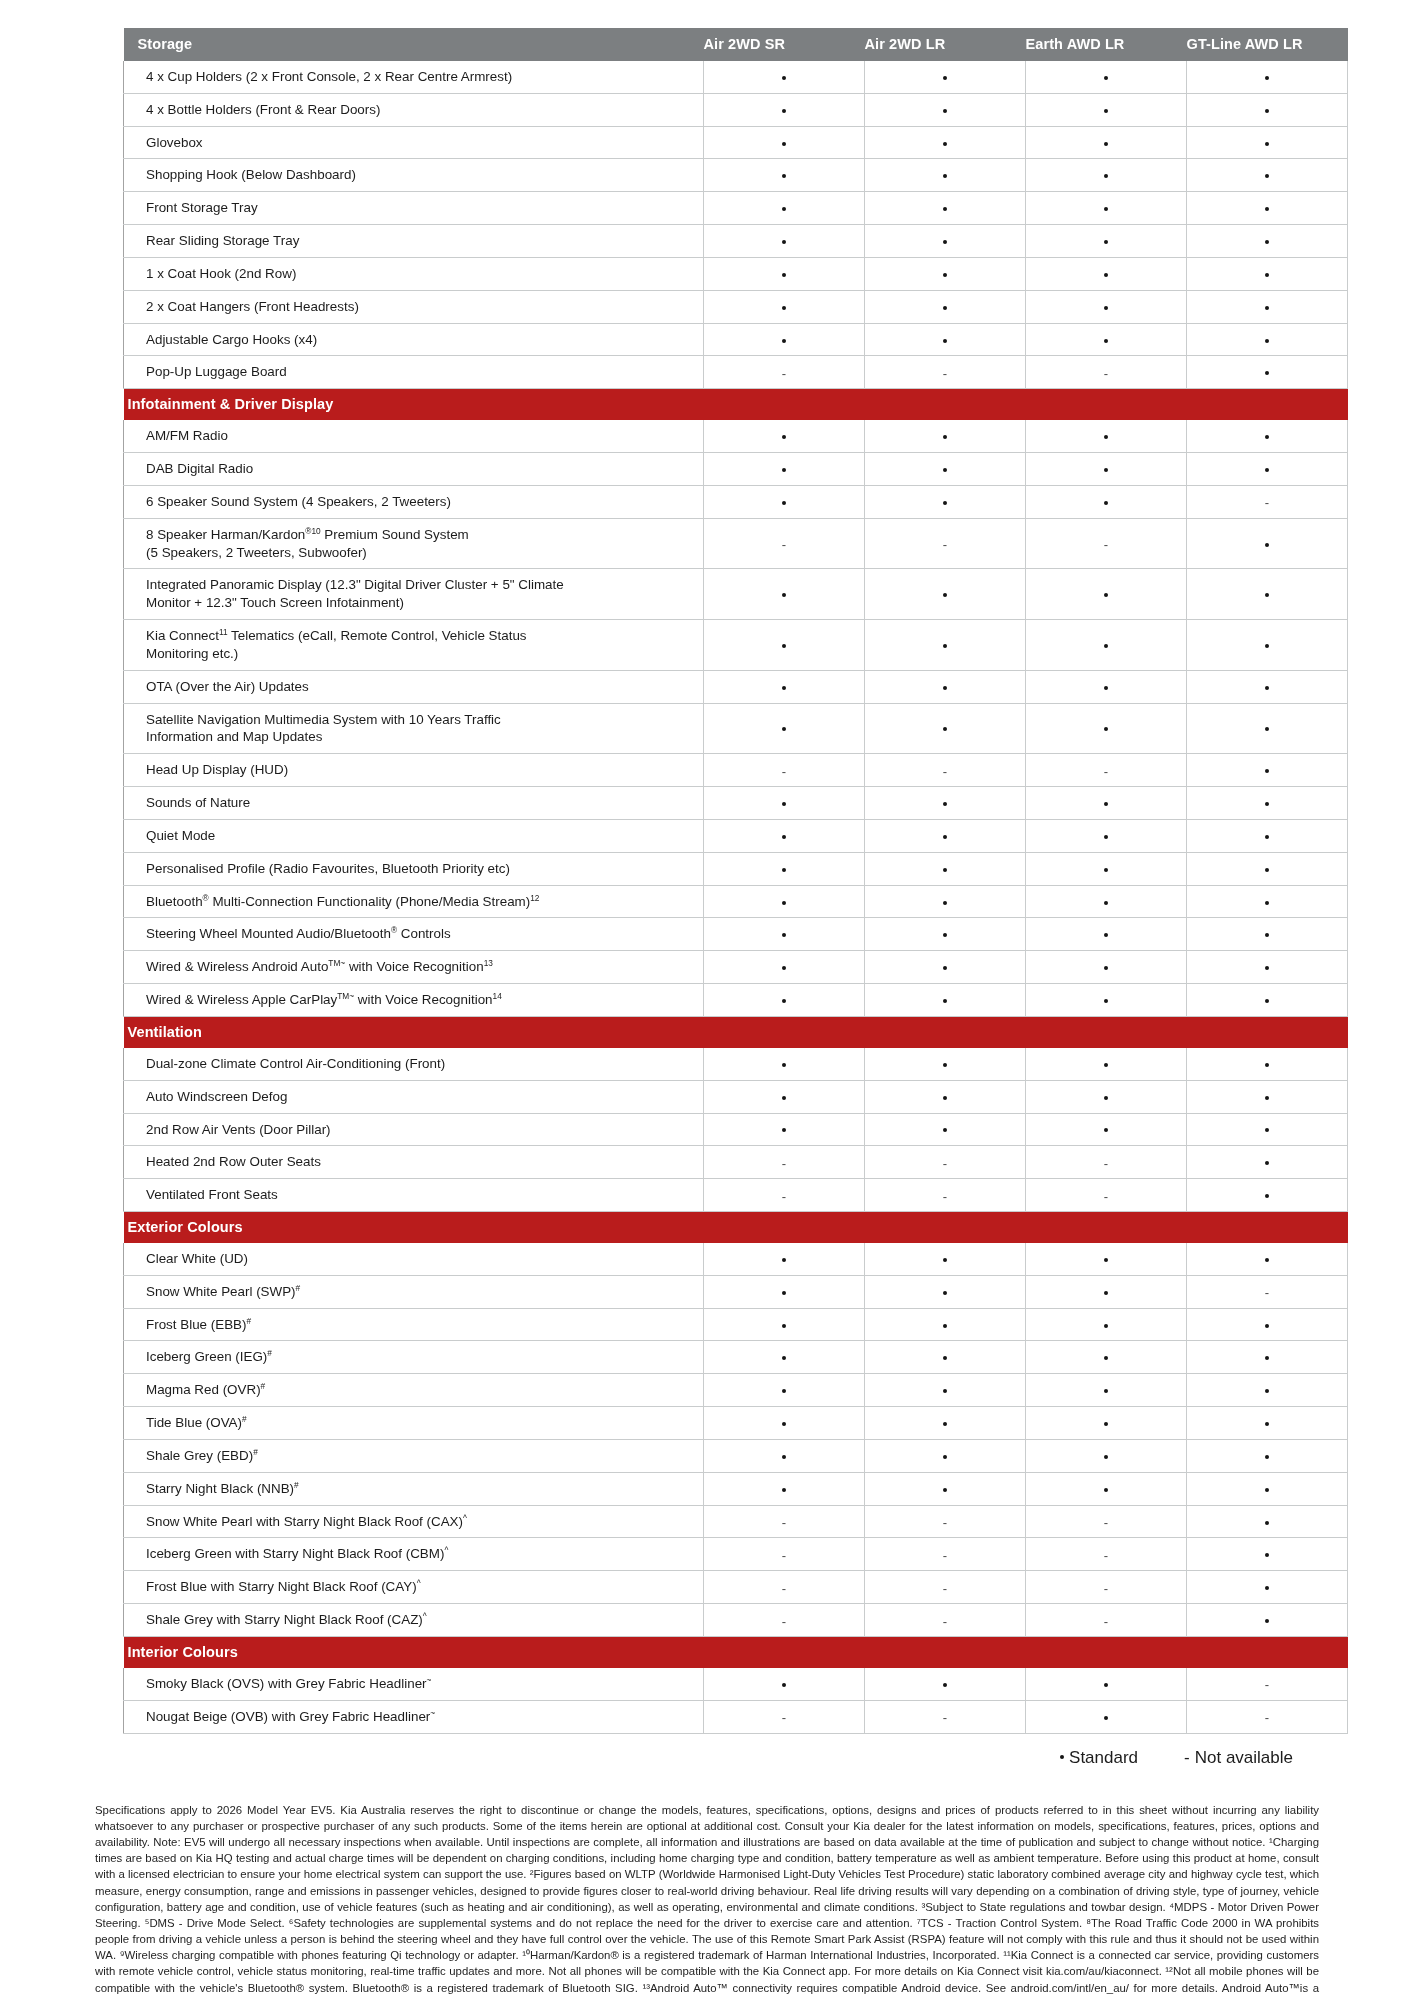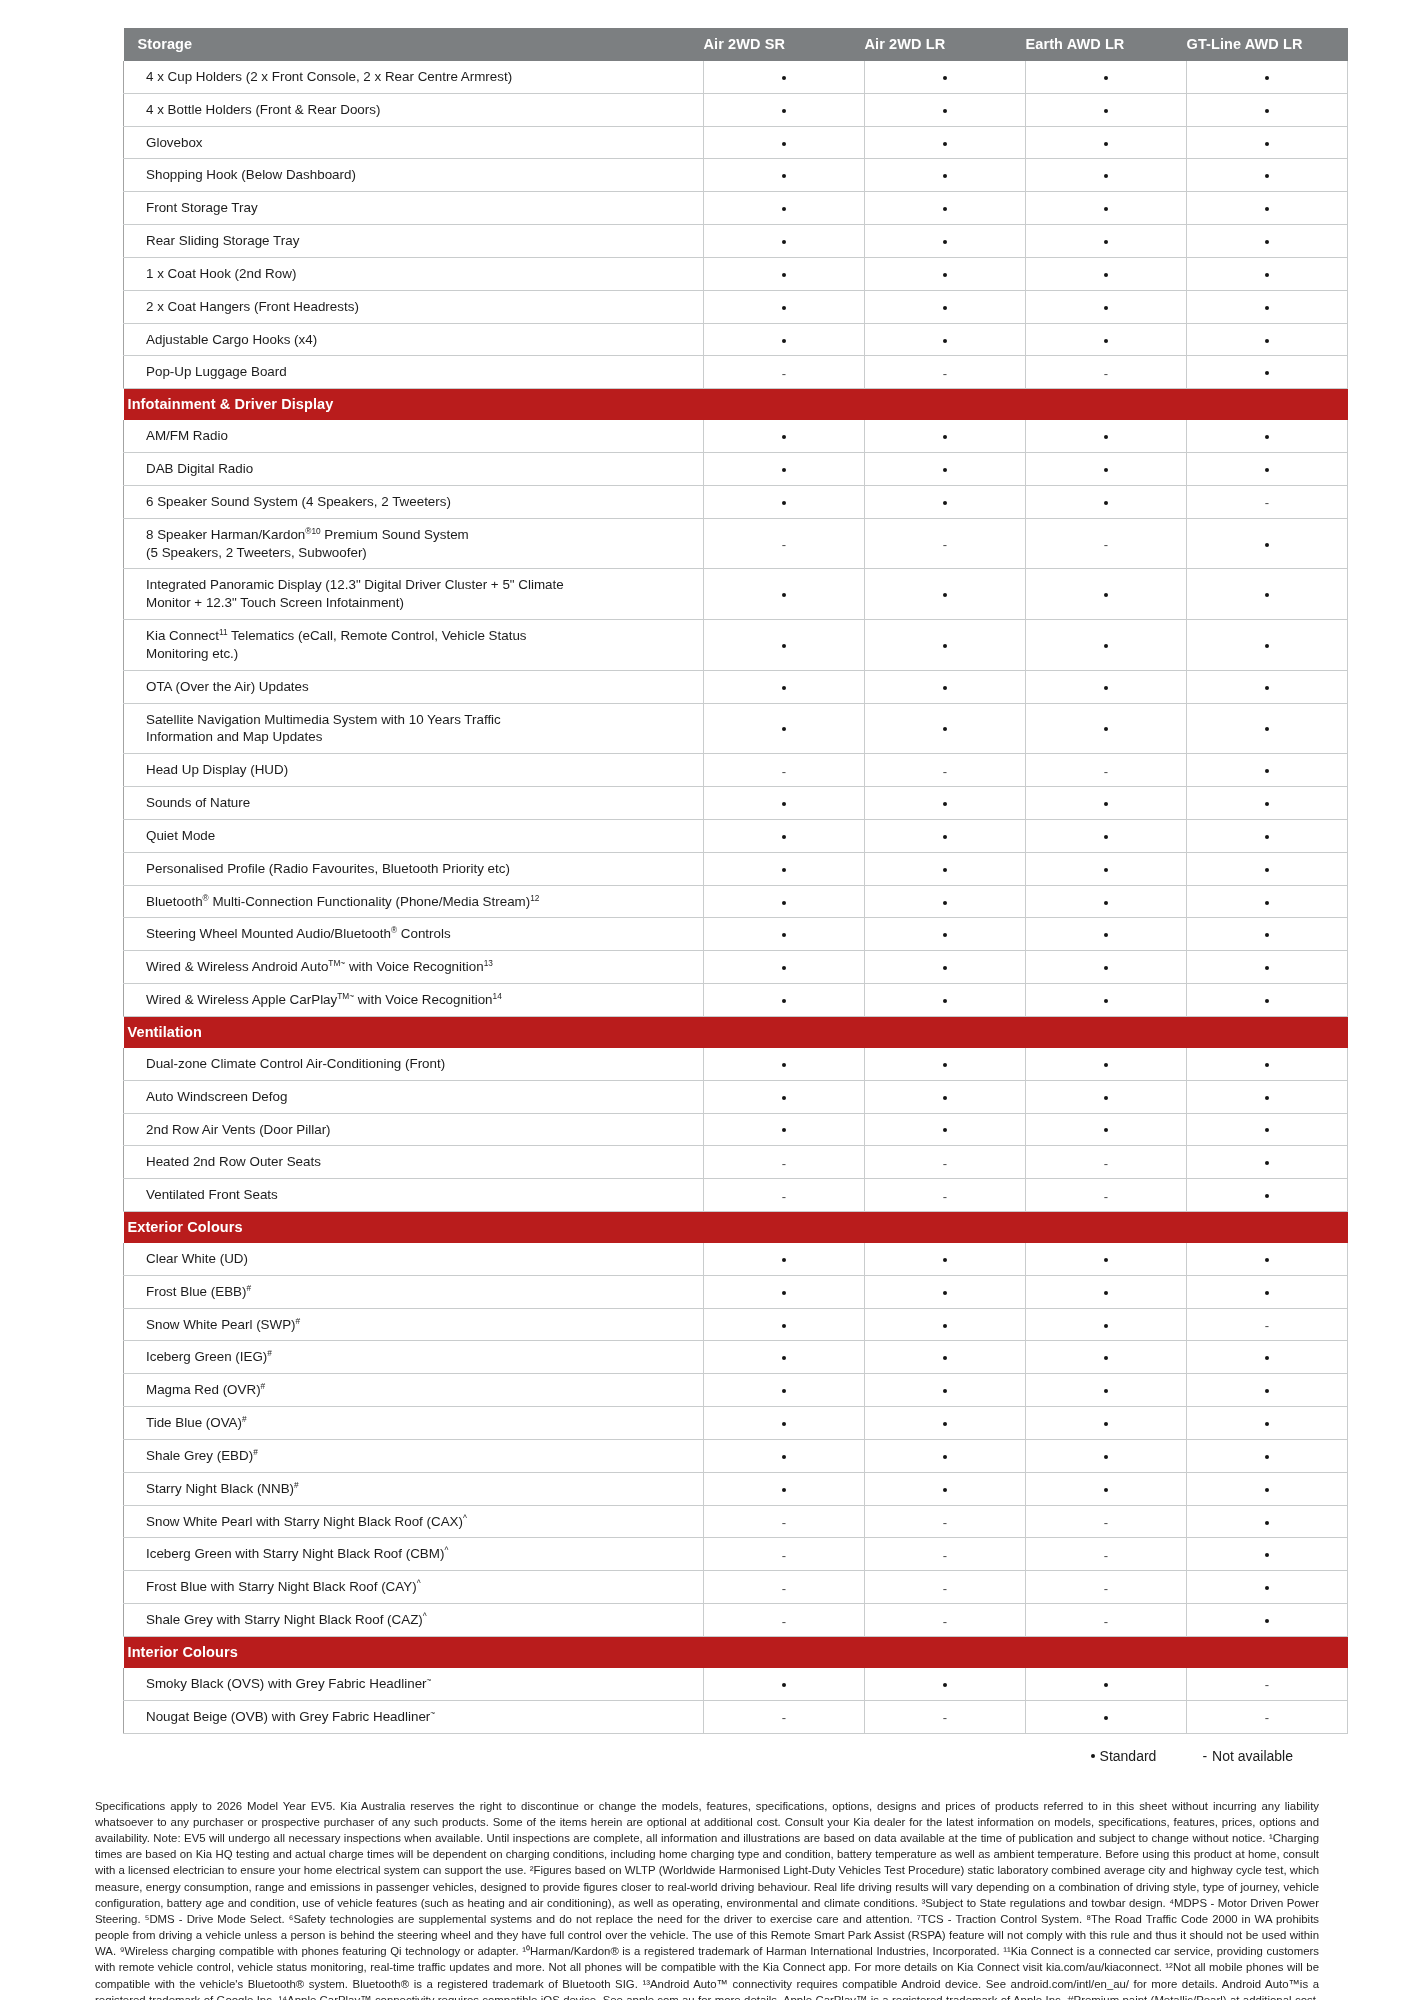--- a/index.html
+++ b/index.html
@@ -93,21 +93,21 @@
   sup {
     font-size: 0.62em;
     vertical-align: super;
     line-height: 0;
   }
 
   
   .legend {
     width: 1224px;
     text-align: right;
-    font-size: 14px;
+    font-size: 17px;
     color: #1c1c1c;
     margin-top: 14px;
     padding-right: 26px;
   }
   .legend .lg-dot {
     display: inline-block;
     width: 4px; height: 4px;
     border-radius: 50%;
     background: #151515;
     vertical-align: middle;
@@ -381,32 +381,32 @@
           <td colspan="5">Exterior Colours</td>
         </tr>
         <tr>
           <td class="feature">Clear White (UD)</td>
           <td class="val"><span class="dot"></span></td>
           <td class="val"><span class="dot"></span></td>
           <td class="val"><span class="dot"></span></td>
           <td class="val"><span class="dot"></span></td>
         </tr>
         <tr>
+          <td class="feature">Snow White Pearl (SWP)<sup>#</sup></td>
+          <td class="val"><span class="dot"></span></td>
+          <td class="val"><span class="dot"></span></td>
+          <td class="val"><span class="dot"></span></td>
+          <td class="val"><span class="dash">-</span></td>
+        </tr>
+        <tr>
           <td class="feature">Frost Blue (EBB)<sup>#</sup></td>
           <td class="val"><span class="dot"></span></td>
           <td class="val"><span class="dot"></span></td>
           <td class="val"><span class="dot"></span></td>
           <td class="val"><span class="dot"></span></td>
-        </tr>
-        <tr>
-          <td class="feature">Snow White Pearl (SWP)<sup>#</sup></td>
-          <td class="val"><span class="dot"></span></td>
-          <td class="val"><span class="dot"></span></td>
-          <td class="val"><span class="dot"></span></td>
-          <td class="val"><span class="dash">-</span></td>
         </tr>
         <tr>
           <td class="feature">Iceberg Green (IEG)<sup>#</sup></td>
           <td class="val"><span class="dot"></span></td>
           <td class="val"><span class="dot"></span></td>
           <td class="val"><span class="dot"></span></td>
           <td class="val"><span class="dot"></span></td>
         </tr>
         <tr>
           <td class="feature">Magma Red (OVR)<sup>#</sup></td>

